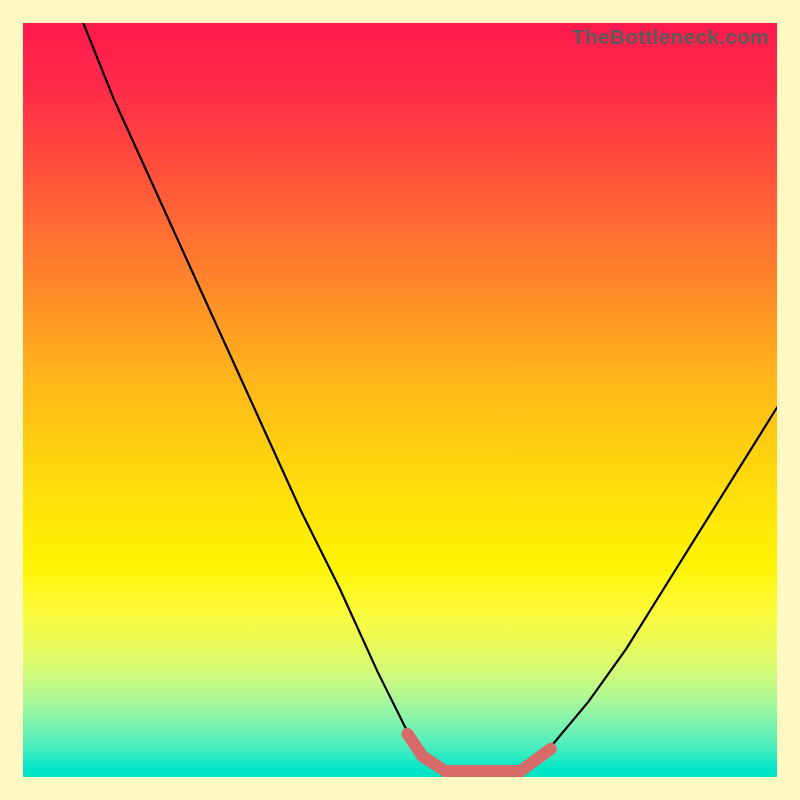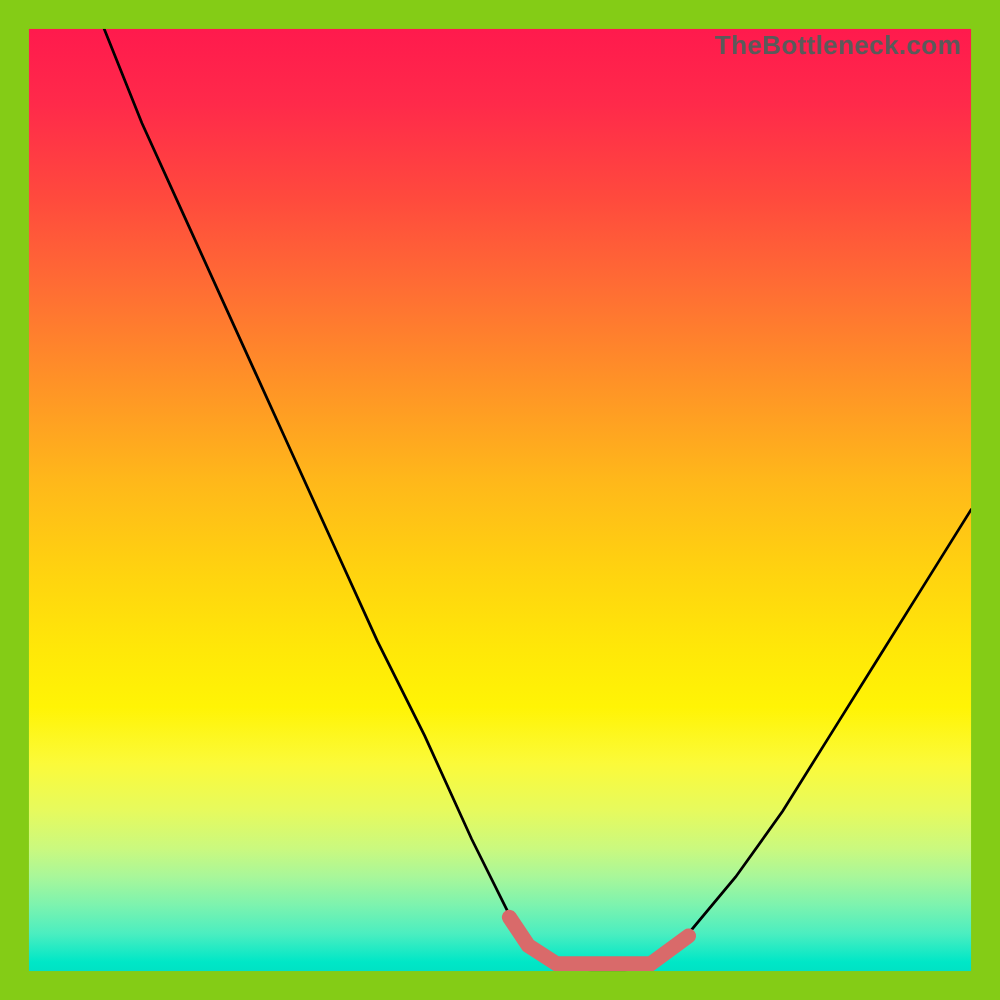--- a/index.html
+++ b/index.html
@@ -1,21 +1,21 @@
 <!DOCTYPE html>
 <html><head>
 <meta charset="utf-8">
 <style>
   * { margin: 0; padding: 0; box-sizing: border-box; }
   html, body { width: 800px; height: 800px; overflow: hidden; background: #000; }
   .frame {
     position: relative;
     width: 800px;
     height: 800px;
-    background: #84cc16;
+    background: #fef9c3;
   }
   .plot-area {
     position: absolute;
     left: 23px;
     top: 23px;
     width: 754px;
     height: 754px;
     overflow: hidden;
   }
   .gradient {

